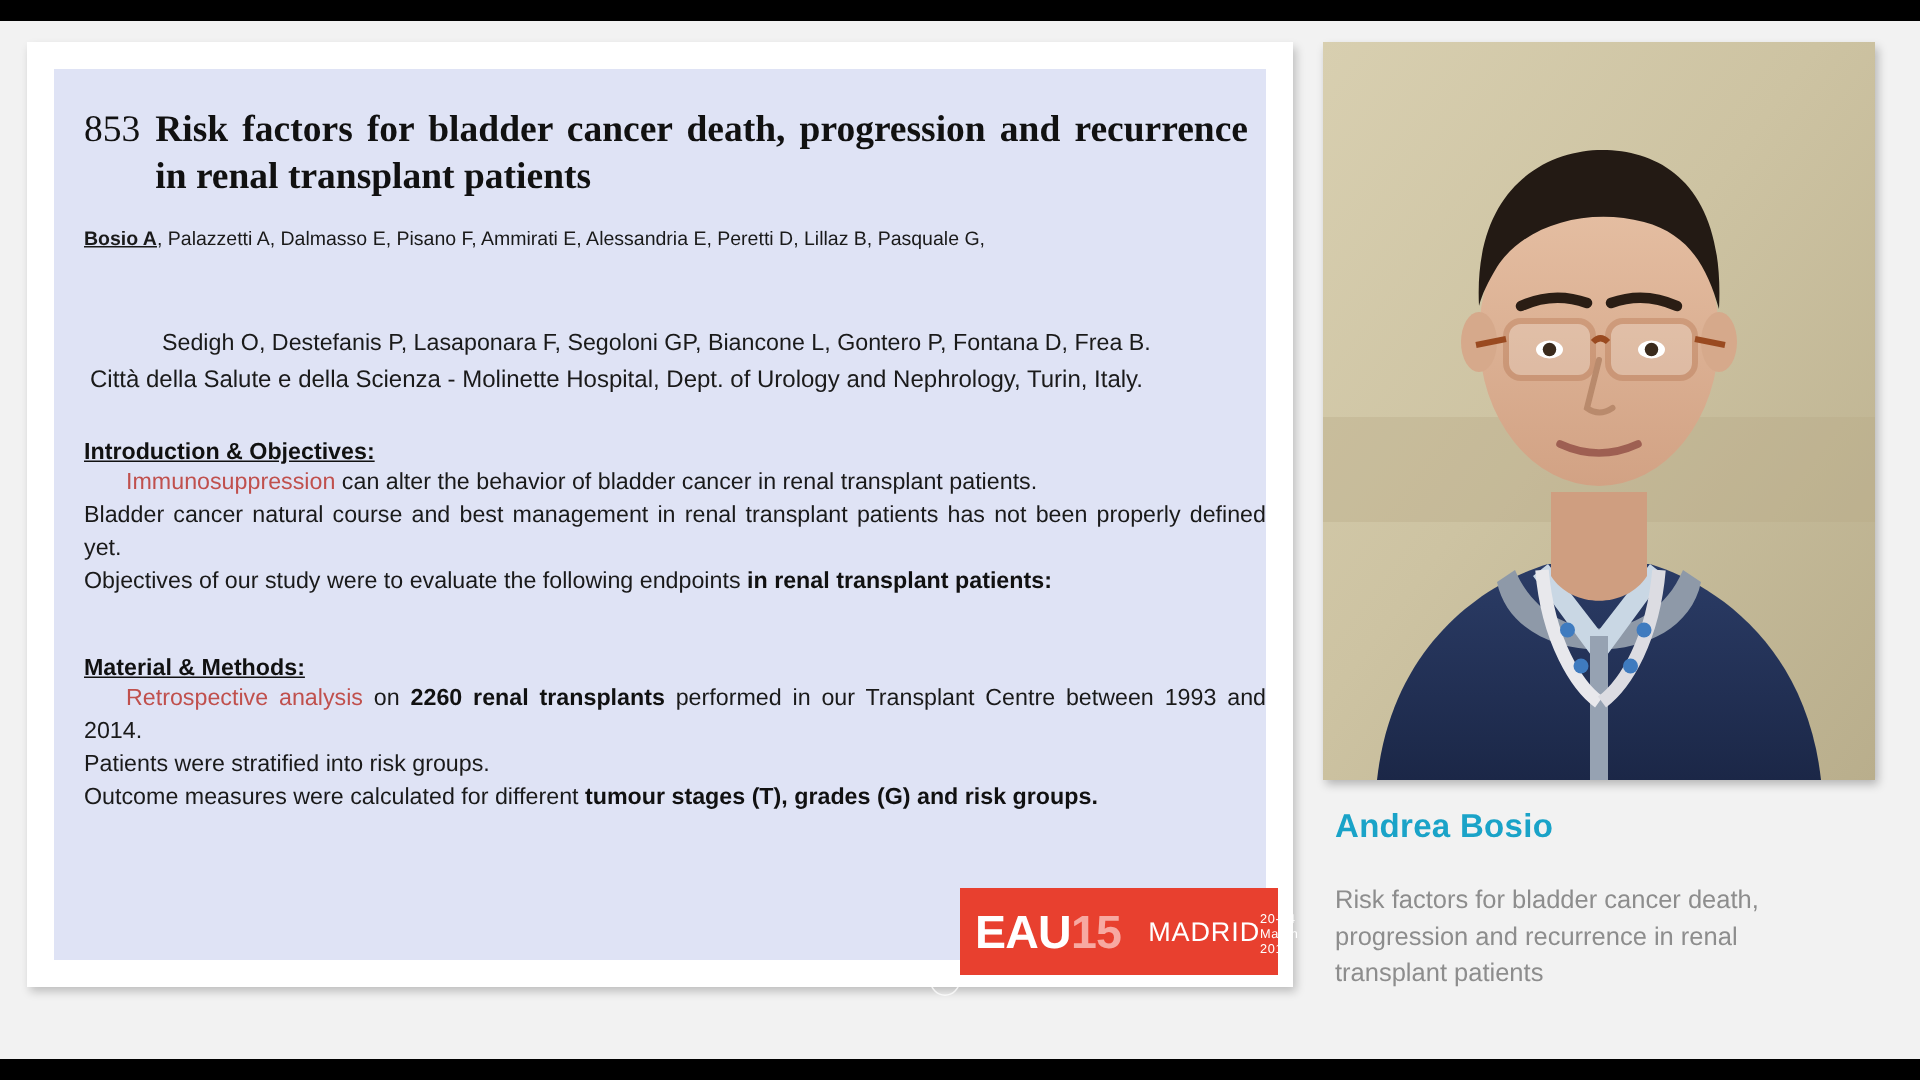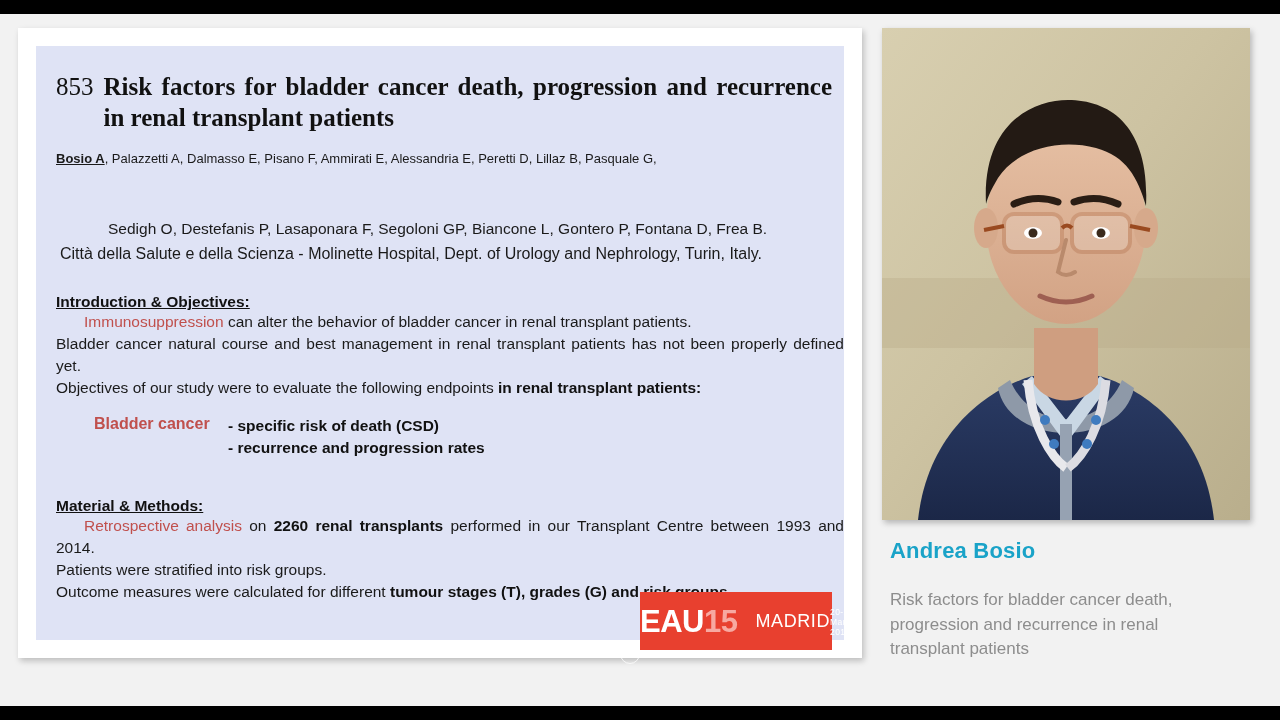--- a/index.html
+++ b/index.html
@@ -132,27 +132,28 @@
     line-height: 1.42;
   }
   .mm {
     margin-top: 38px;
   }
   
   .eau-logo {
     position: absolute;
     left: 604px;
     top: 546px;
-    width: 192px;
+    width: 212px;
     height: 58px;
     background: #e8402f;
     color: #fff;
     display: flex;
     align-items: center;
     box-sizing: border-box;
+    padding-left: 10px;
   }
   .eau-main {
     font-family: "Liberation Sans", sans-serif;
     font-size: 31px;
     font-weight: bold;
     letter-spacing: -0.5px;
     line-height: 1;
   }
   .eau-15 { color: #f7a9a1; }
   .eau-bar {
@@ -258,27 +259,20 @@
         <div class="affiliation">Città della Salute e della Scienza - Molinette Hospital, Dept. of Urology and Nephrology, Turin, Italy.</div>
 
         <div class="section">
           <div class="section-head"><u>Introduction &amp; Objectives:</u></div>
           <div class="body-line">
             <span class="red">Immunosuppression</span><span> can alter the behavior of bladder cancer in renal transplant patients.</span>
           </div>
           <div class="body-line">Bladder cancer natural course and best management in renal transplant patients has not been properly defined yet.</div>
           <div class="body-line">
             <span>Objectives of our study were to evaluate the following endpoints </span><span class="b">in renal transplant patients:</span>
-          </div>
-          <div class="bc-block">
-            <div class="bc-label">Bladder cancer</div>
-            <div class="bc-items">
-              <div>- specific risk of death (CSD)</div>
-              <div>- recurrence and progression rates</div>
-            </div>
           </div>
         </div>
 
         <div class="section mm">
           <div class="section-head"><u>Material &amp; Methods:</u></div>
           <div class="body-line">
             <span class="red">Retrospective analysis</span><span> on </span><span class="b">2260 renal transplants</span><span> performed in our Transplant Centre between 1993 and 2014.</span>
           </div>
           <div class="body-line">Patients were stratified into risk groups.</div>
           <div class="body-line">

